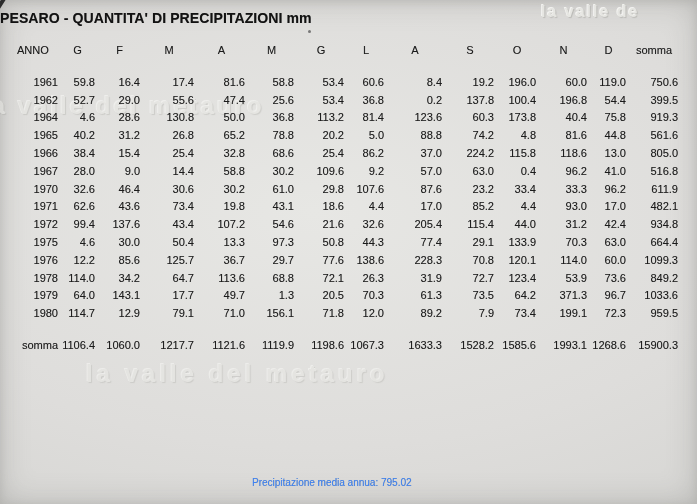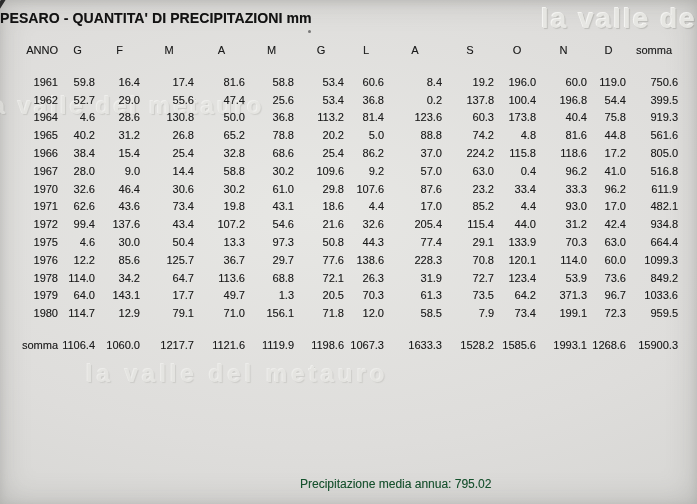--- a/index.html
+++ b/index.html
@@ -24,46 +24,45 @@
   }
   .scan-speck {
     position: absolute; left: 308px; top: 30px;
     width: 3px; height: 3px; background: #777; border-radius: 50%;
   }
   .watermark {
     position: absolute; font-weight: bold; white-space: nowrap;
     color: #e9e9e5;
     text-shadow: -1px -1px 0 rgba(253,253,251,0.9), 1px 1px 1px rgba(140,140,134,0.45);
   }
-  .wm-top-right { left: 541px; top: 3px;  font-size: 28px; letter-spacing: 2px; opacity: 0.85; }
+  .wm-top-right { left: 541px; top: 3px;  font-size: 16px; letter-spacing: 2px; opacity: 0.85; }
   .wm-middle    { left: -18px; top: 92px; font-size: 24px; letter-spacing: 3px; opacity: 0.55; }
   .wm-lower     { left: 86px; top: 360px; font-size: 24px; letter-spacing: 4px; opacity: 0.5; }
   table.precip {
     position: absolute; left: 10px; top: 40px; width: 670px;
     border-collapse: collapse; table-layout: fixed;
   }
   table.precip td {
     font-size: 11px; padding: 0; white-space: nowrap;
     vertical-align: middle; color: #1b1b1b;
     text-shadow: 0.2px 0.2px 0.4px rgba(30,30,30,0.35);
   }
   tr.hrow td { height: 20px; text-align: center; }
-  tr.hrow td:first-child { text-align: right; padding-left: 7px; }
+  tr.hrow td:first-child { text-align: left; padding-left: 7px; }
   tbody.data td, tr.total td { text-align: right; padding-right: 2px; height: 17.8px; }
   tbody.data td:first-child, tr.total td:first-child {
     text-align: right; padding-left: 8px; padding-right: 0;
   }
   tr.total td { height: 18px; }
   tr.spacer td { height: 13px; }
   tr.spacer.sp-b td { height: 14px; }
   .footer-note {
     position: absolute; left: 252px; top: 477px;
-    font-size: 12px; color: #14532d;
+    font-size: 10px; color: #3b82f6;
     text-shadow: 0.2px 0.2px 0.4px rgba(30,30,30,0.3);
-    margin-left: 48px;
   }
 </style>
 </head>
 <body>
 
 <div class="corner-mark"></div>
 
 <div class="watermark wm-top-right">la valle de</div>
 <div class="watermark wm-middle">la valle del metauro</div>
 <div class="watermark wm-lower">la valle del metauro</div>
@@ -180,21 +179,21 @@
         <td>15.4</td>
         <td>25.4</td>
         <td>32.8</td>
         <td>68.6</td>
         <td>25.4</td>
         <td>86.2</td>
         <td>37.0</td>
         <td>224.2</td>
         <td>115.8</td>
         <td>118.6</td>
-        <td>17.2</td>
+        <td>13.0</td>
         <td>805.0</td>
       </tr>
       <tr>
         <td>1967</td>
         <td>28.0</td>
         <td>9.0</td>
         <td>14.4</td>
         <td>58.8</td>
         <td>30.2</td>
         <td>109.6</td>
@@ -320,21 +319,21 @@
       </tr>
       <tr>
         <td>1980</td>
         <td>114.7</td>
         <td>12.9</td>
         <td>79.1</td>
         <td>71.0</td>
         <td>156.1</td>
         <td>71.8</td>
         <td>12.0</td>
-        <td>58.5</td>
+        <td>89.2</td>
         <td>7.9</td>
         <td>73.4</td>
         <td>199.1</td>
         <td>72.3</td>
         <td>959.5</td>
       </tr>
     </tbody>
   <tbody>
     <tr class="spacer sp-b">
         <td colspan="14"></td>

